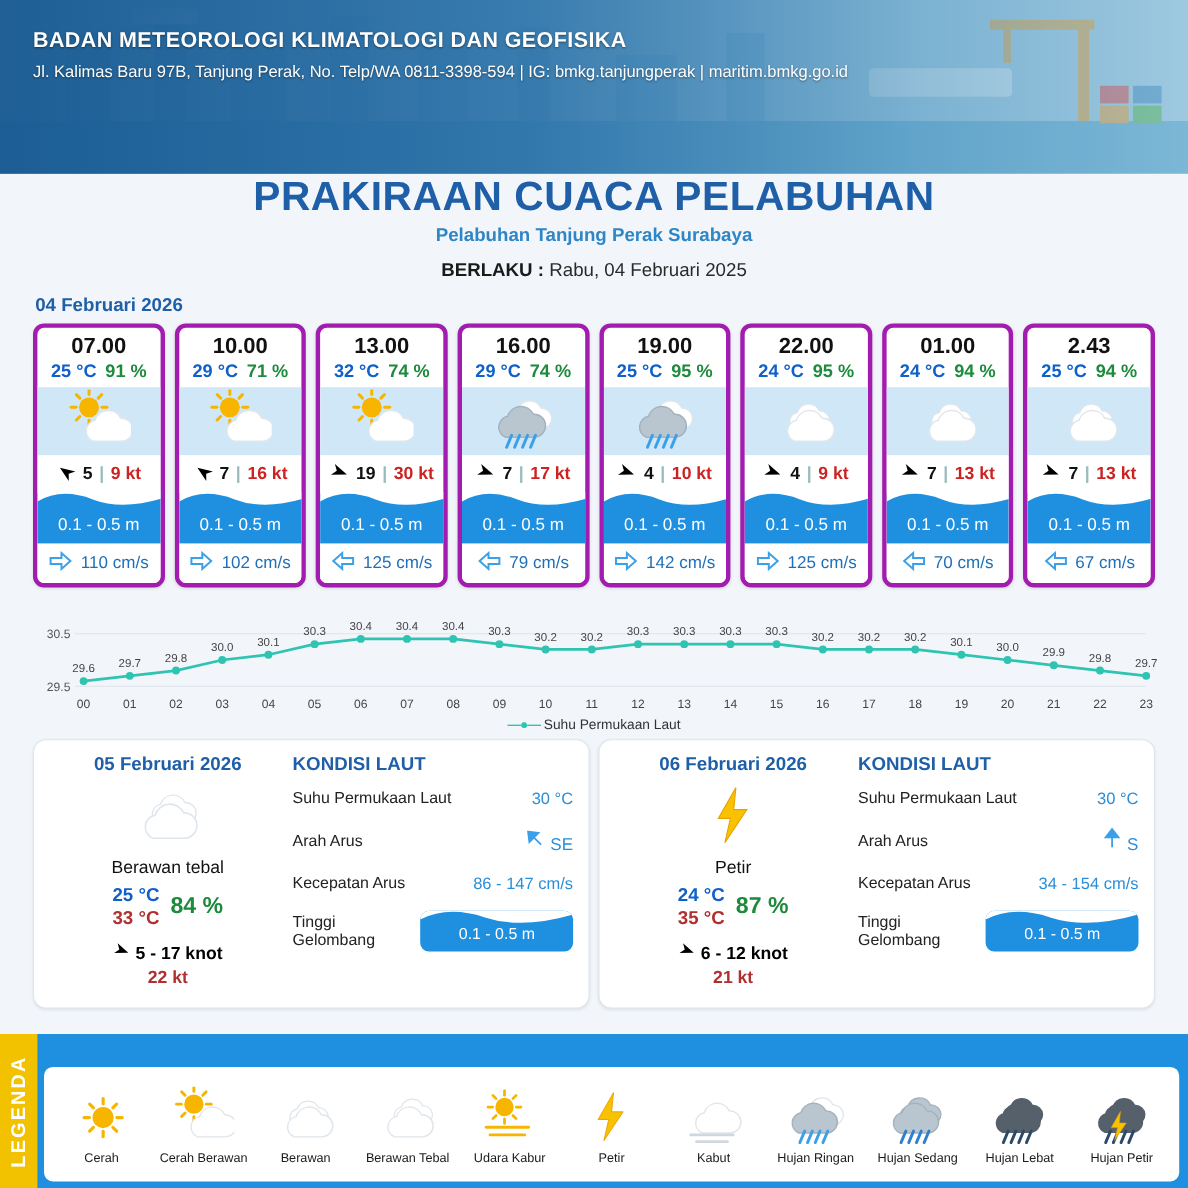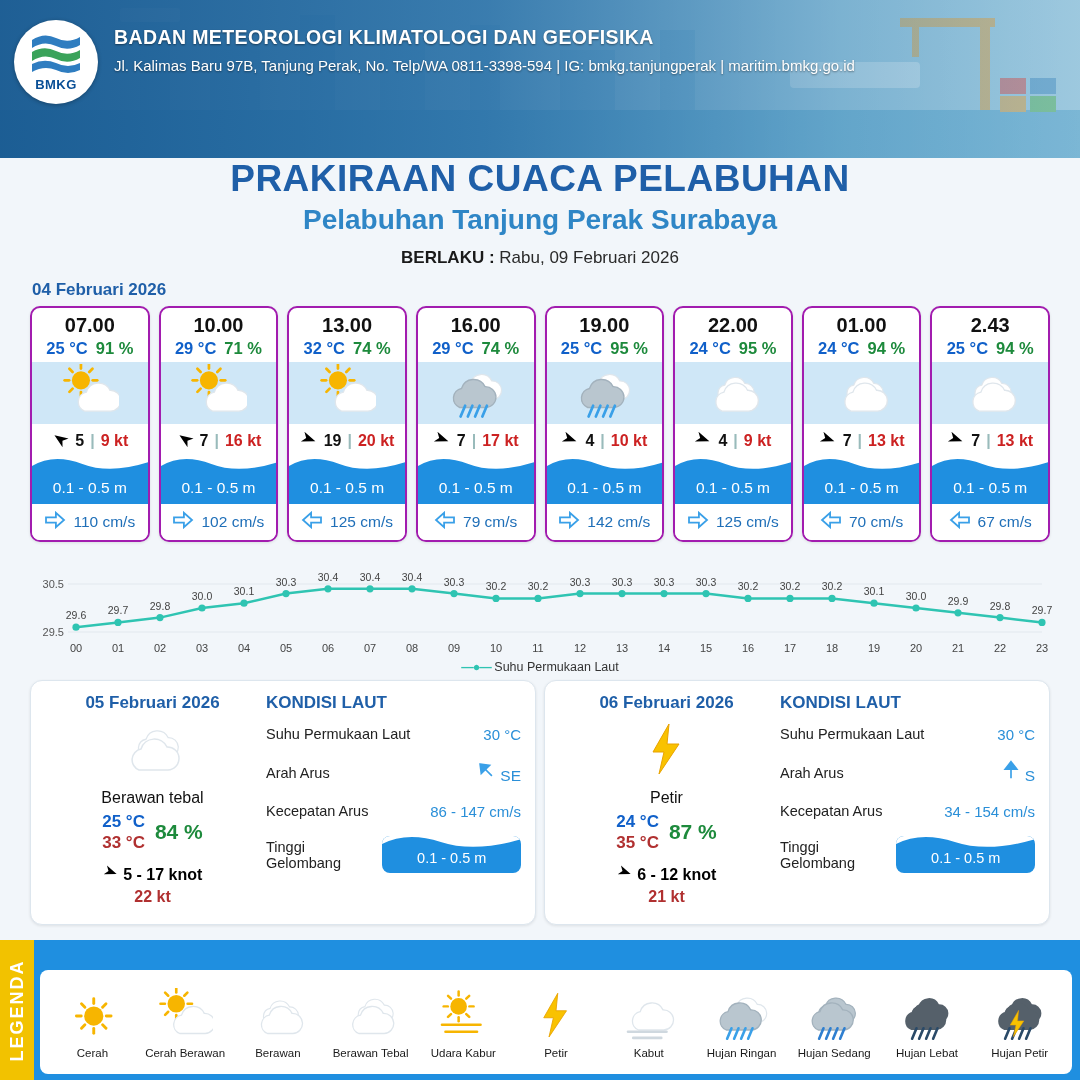--- a/index.html
+++ b/index.html
@@ -37,33 +37,33 @@
   .logo-mark { width: 60px; height: 44px; position: relative; }
   .logo-text { font-size: 13px; font-weight: bold; color: #0a4f96; letter-spacing: .5px; margin-top: 1px;}
   .hdr-texts { margin-left: 16px; padding-top: 12px; color: #fff; }
   .hdr-line1 { font-size: 19.5px; font-weight: bold; letter-spacing: .4px; text-shadow: 0 1px 2px rgba(0,0,0,.45); }
   .hdr-line2 { font-size: 30px; font-weight: bold; margin-top: 3px; text-shadow: 0 1px 3px rgba(0,0,0,.5); }
   .hdr-line3 { font-size: 15px; margin-top: 8px; text-shadow: 0 1px 2px rgba(0,0,0,.45); }
 
   
   .title-block { text-align: center; }
   .title-main { font-size: 37px; font-weight: bold; color: #1f5fa8; letter-spacing: .5px; }
-  .title-sub { font-size: 28px; font-weight: bold; color: #2f86c6; margin-top: 4px; }
+  .title-sub { font-size: 17px; font-weight: bold; color: #2f86c6; margin-top: 4px; }
   .validity { display: flex; justify-content: center; gap: 56px; margin-top: 12px; font-size: 17px; }
   .validity b { font-weight: bold; color: #1a1a1a; }
   .validity span { color: #2a2a2a; }
 
   .date-label { font-size: 17px; font-weight: bold; color: #1f5fa8; margin: 12px 0 6px 32px; }
 
   
   .cards { display: flex; gap: 9px; padding: 0 30px; }
   .card {
     width: 120px;
     background: #fff;
-    border: 2px solid #a21caf;
+    border: 4px solid #a21caf;
     border-radius: 10px;
     overflow: hidden;
     box-shadow: 0 1px 3px rgba(0,0,0,.10);
   }
   .c-time { text-align: center; font-size: 20px; font-weight: bold; padding: 6px 0 2px; color: #111; }
   .c-tw { display: flex; justify-content: center; gap: 8px; font-size: 16.5px; font-weight: bold; padding-bottom: 4px;}
   .c-temp { color: #1060c9; }
   .c-hum { color: #1d8a3c; }
   .c-icon { height: 62px; background: #cfe7f7; display: flex; align-items: center; justify-content: center; }
   .c-wind { display: flex; align-items: center; justify-content: center; gap: 6px; height: 34px; font-size: 16px; font-weight: bold; background:#fff;}
@@ -170,42 +170,34 @@
         <rect x="1000" y="96" width="26" height="16" fill="#e8a33d"></rect>
         <rect x="1030" y="96" width="26" height="16" fill="#5cb85c"></rect>
       </g>
       <g fill="#e9f4fa" opacity=".8">
         <rect x="790" y="62" width="130" height="26" rx="4"></rect>
         <rect x="120" y="8" width="60" height="14" rx="3"></rect>
       </g>
     </svg>
     <div class="hdr-overlay"></div>
     <div class="hdr-content">
-      <div class="logo">
-        <svg class="logo-mark" viewBox="0 0 60 44">
-          <path d="M6 8 Q18 0 30 6 Q42 12 54 5 L54 13 Q42 20 30 14 Q18 8 6 16 Z" fill="#2f7dc0"></path>
-          <path d="M6 20 Q18 13 30 19 Q42 25 54 18 L54 26 Q42 33 30 27 Q18 21 6 29 Z" fill="#3aa35a"></path>
-          <path d="M6 32 Q18 26 30 31 Q42 37 54 31 L54 38 Q42 44 30 38 Q18 33 6 40 Z" fill="#2f7dc0"></path>
-        </svg>
-        <div class="logo-text">BMKG</div>
-      </div>
       <div class="hdr-texts">
         <div class="hdr-line1">BADAN METEOROLOGI KLIMATOLOGI DAN GEOFISIKA</div>
         <div class="hdr-line3">Jl. Kalimas Baru 97B, Tanjung Perak, No. Telp/WA 0811-3398-594 | IG: bmkg.tanjungperak | maritim.bmkg.go.id</div>
       </div>
     </div>
   </div>
 
   <div class="title-block">
     <div class="title-main">PRAKIRAAN CUACA PELABUHAN</div>
     <div class="title-sub">Pelabuhan Tanjung Perak Surabaya</div>
     <div class="validity">
       <div>
         <b>BERLAKU :</b>
-        <span>Rabu, 09 Februari 2026</span>
+        <span>Rabu, 04 Februari 2025</span>
       </div>
     </div>
   </div>
 
   <div class="date-label">04 Februari 2026</div>
 
   <div class="cards" id="cards">
       <div class="card">
         <div class="c-time">07.00</div>
         <div class="c-tw">
@@ -319,21 +311,21 @@
               <path d="M18 46 a11 11 0 0 1 2 -21 a14 14 0 0 1 26 -2 a10 10 0 0 1 1 23 z" fill="#ffffff" stroke="#dfe6ec" stroke-width="1.5"></path>
             </g>
           </svg>
         </div>
         <div class="c-wind">
           <span class="arrow"><svg width="18" height="18" viewBox="0 0 24 24" style="transform:rotate(200deg)">
               <path d="M3 12 L21 5 L16 12 L21 19 Z" fill="#000"></path>
             </svg></span>
           <span class="spd">19</span>
           <span class="sep">|</span>
-          <span class="gust">20 kt</span>
+          <span class="gust">30 kt</span>
         </div>
         <div class="c-wave">
           <svg width="120" height="16" viewBox="0 0 120 16" preserveAspectRatio="none">
             <path d="M0 9 Q 21.599999999999998 -4 50.4 7 T 120 4 L 120 0 L 0 0 Z" fill="#ffffff"></path>
           </svg>
           <span>0.1 - 0.5 m</span>
         </div>
         <div class="c-curr">
           <span class="cicon"><svg width="22" height="18" viewBox="0 0 24 20" style="transform:rotate(180deg)">
               <path d="M2 7 L13 7 L13 2 L22 10 L13 18 L13 13 L2 13 Z" fill="none" stroke="#3aa0e8" stroke-width="2"></path>

